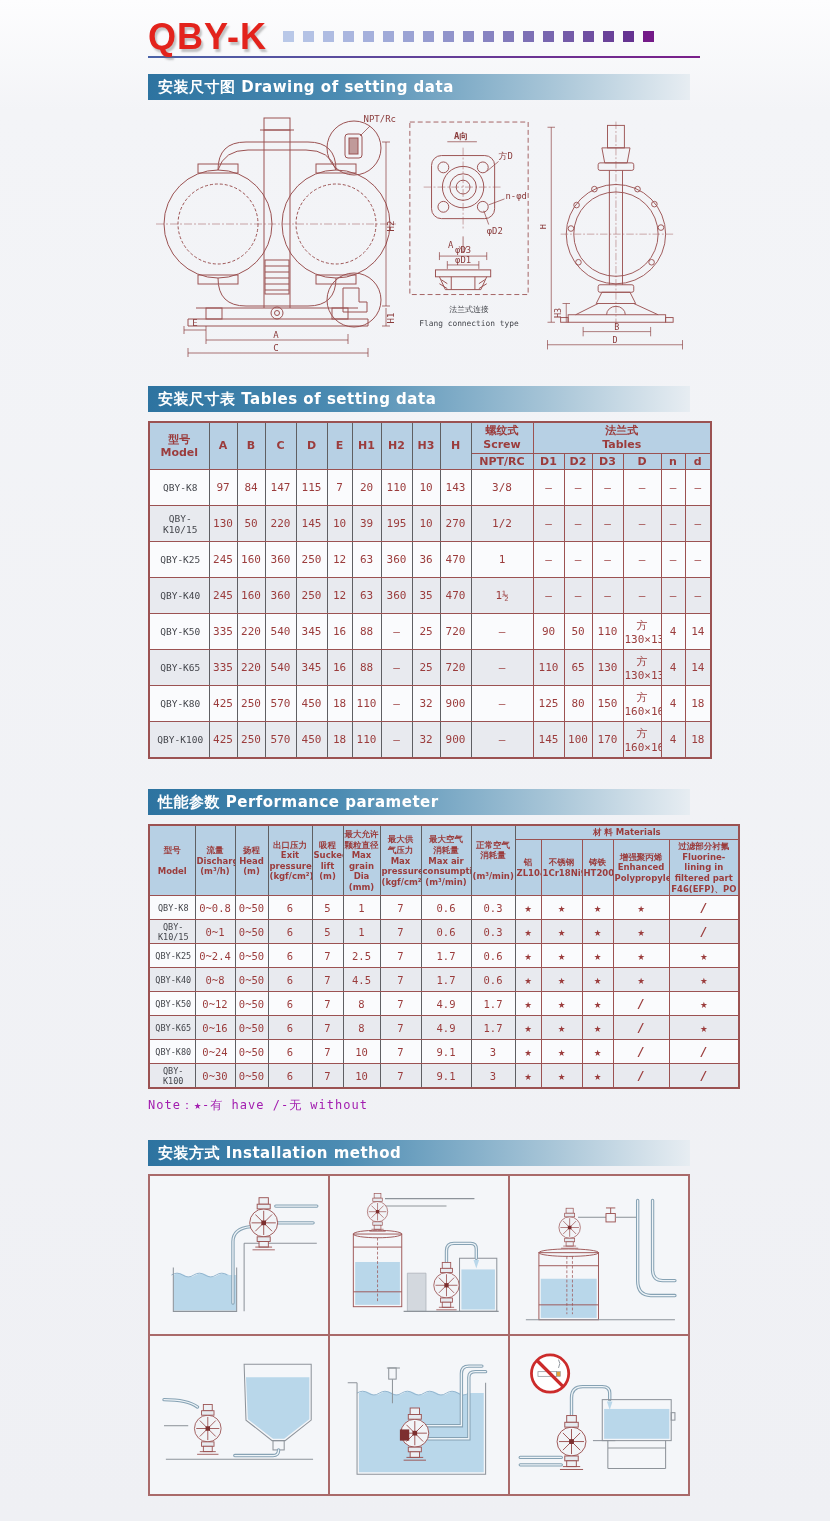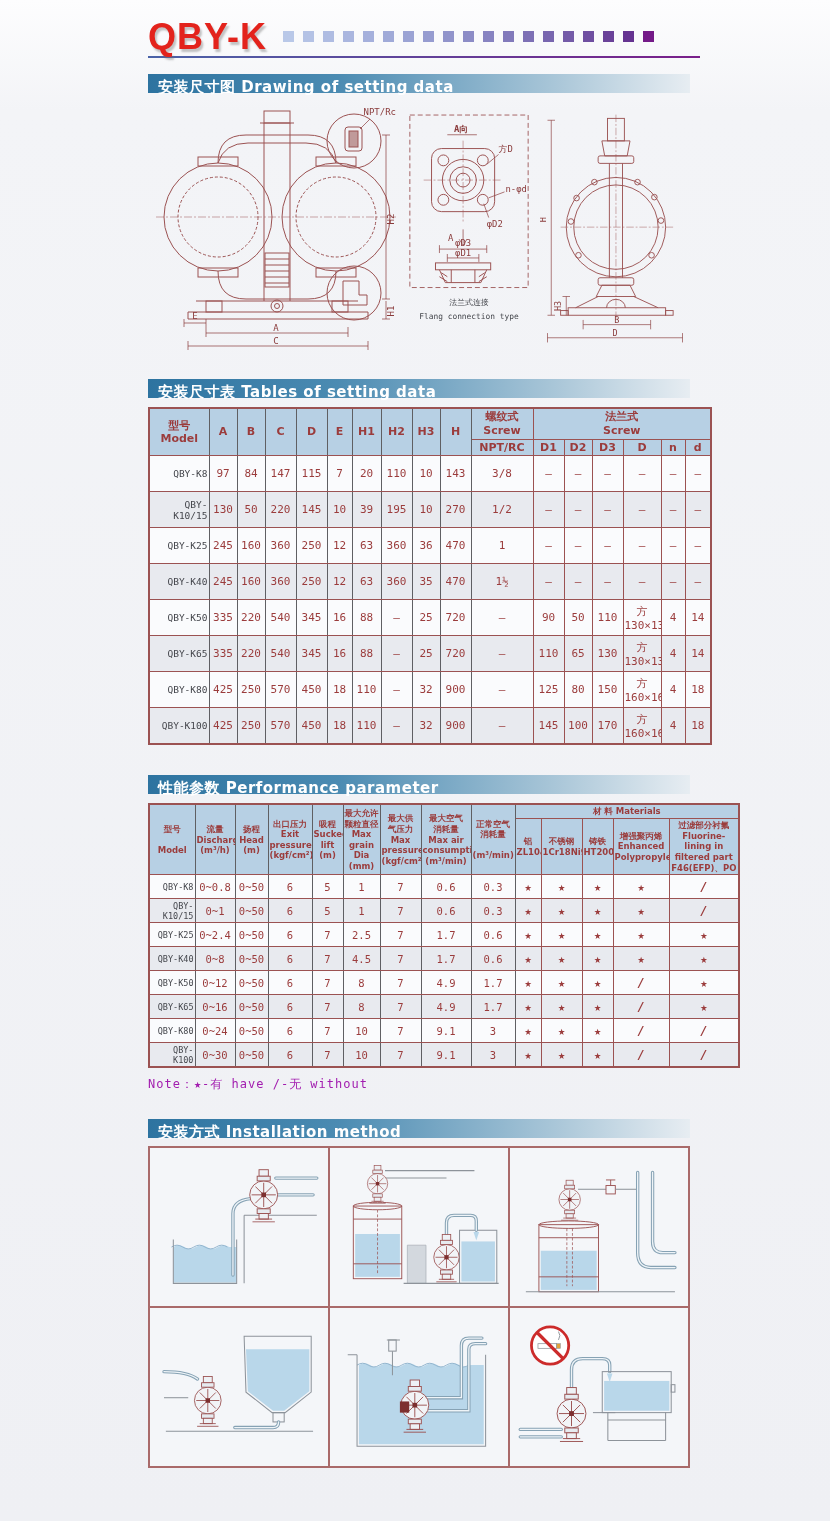--- a/index.html
+++ b/index.html
@@ -15,21 +15,21 @@
     font-family:"Liberation Sans","DejaVu Sans",sans-serif;
     font-size:36px;font-weight:bold;letter-spacing:1px;line-height:.95;
     color:#e3231c;text-shadow:2px 3px 2px rgba(110,110,110,.40);
   }
   .squares{display:flex;gap:9px;margin-left:16px;margin-bottom:12px;}
   .sq{width:11px;height:11px;display:inline-block;}
   .grad-line{height:2px;width:552px;margin-top:2px;
     background:linear-gradient(90deg,#4a63a8,#7a1f8a);}
   
   .section-bar{
-    height:19px;line-height:26px;margin-top:16px;
+    height:26px;line-height:26px;margin-top:16px;
     color:#fff;font-weight:bold;font-size:15px;letter-spacing:.5px;
     padding-left:10px;
     background:linear-gradient(90deg,#2d73a0 0%,#4b8bb2 35%,#a9c6d8 75%,#e7edf2 100%);
   }
   
   .drawings{display:flex;justify-content:space-between;align-items:flex-start;
     padding:12px 0 6px 0;height:252px;}
   svg text{font-family:"DejaVu Sans Mono","DejaVu Sans",monospace;}
   .dim{stroke:#8a3b3b;stroke-width:.7;fill:none;}
   .dtext{font-size:9px;fill:#8a3b3b;}
@@ -49,21 +49,21 @@
     white-space:pre-line;padding:1px 1px;overflow:hidden;}
   .bd-dark{border-left-color:#5f5f63;border-right-color:#5f5f63;}
   thead th{background:#b7d0e4;color:#9b3c3c;font-weight:bold;}
   .dims thead th{font-size:11px;line-height:1.25;}
   .dims td{font-size:11px;color:#9b3c3c;height:33px;background:#fafbfd;
     font-family:"DejaVu Sans Mono","DejaVu Sans",monospace;}
   .perf thead th{font-size:8.5px;line-height:1.25;}
   .perf td{font-size:10.5px;color:#9b3c3c;height:21px;background:#fafbfd;
     font-family:"DejaVu Sans Mono","DejaVu Sans",monospace;}
   tr.alt td{background:#e8eaef;}
-  td.model{color:#44464c;text-align:right;padding-left:3px;font-size:9.5px;}
+  td.model{color:#44464c;text-align:center;padding-left:3px;font-size:9.5px;}
   .perf td.model{font-size:8.5px;}
   td.star{font-size:12px;}
   td.slash{font-style:italic;font-weight:bold;font-size:12px;}
   .note{margin-top:8px;font-size:12px;color:#a21caf;letter-spacing:1px;
     font-family:"DejaVu Sans Mono","DejaVu Sans",monospace;}
   
   .igrid{margin-top:8px;display:grid;grid-template-columns:repeat(3,1fr);
     border:1.5px solid #a96a6a;}
   .icell{border:1px solid #a96a6a;height:160px;background:#f4f6f9;
     box-sizing:border-box;padding:4px;}
@@ -273,21 +273,21 @@
         <th rowspan="2" class="bd-dark">C</th>
         <th rowspan="2" class="bd-dark">D</th>
         <th rowspan="2" class="bd-dark">E</th>
         <th rowspan="2" class="bd-dark">H1</th>
         <th rowspan="2" class="bd-dark">H2</th>
         <th rowspan="2" class="bd-dark">H3</th>
         <th rowspan="2" class="bd-dark">H</th>
         <th>螺纹式
 Screw</th>
         <th colspan="6">法兰式
-Screw</th>
+Tables</th>
       </tr>
       <tr>
         <th>NPT/RC</th>
         <th>D1</th>
         <th>D2</th>
         <th>D3</th>
         <th>D</th>
         <th>n</th>
         <th>d</th>
       </tr>

